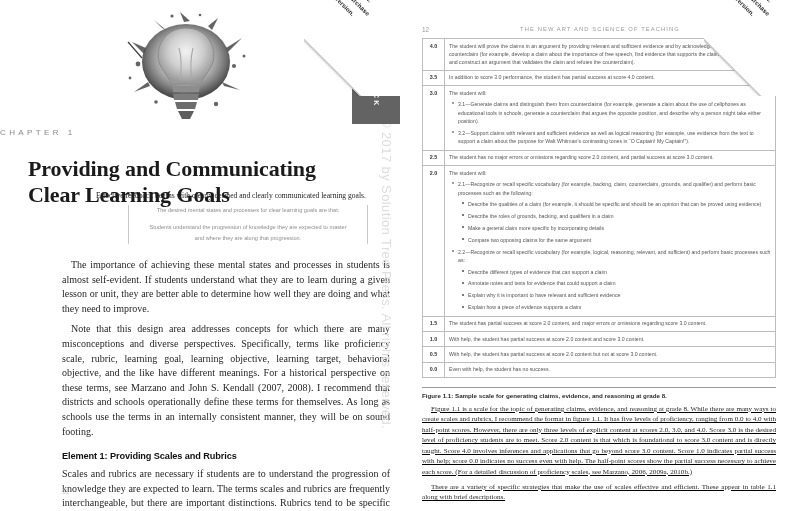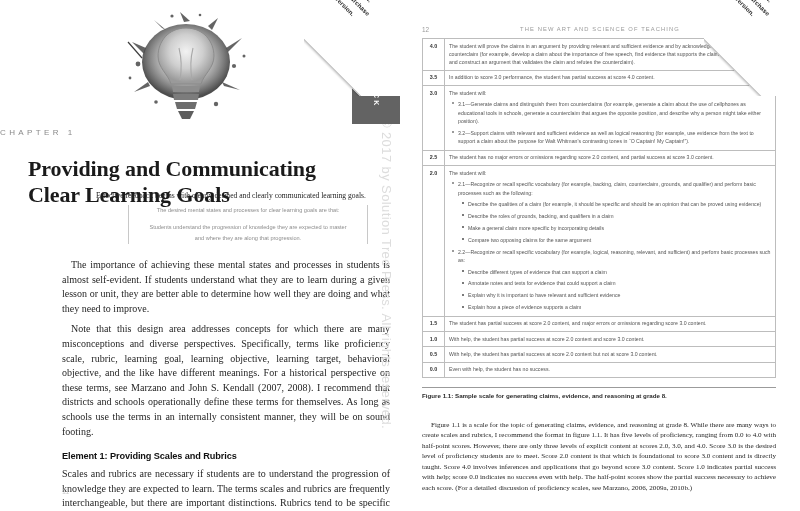--- a/index.html
+++ b/index.html
@@ -392,22 +392,23 @@
             <td>
               <p class="lead">Even with help, the student has no success.</p>
             </td>
           </tr>
         </tbody>
     </table>
 
     <div class="fig-rule" style="top: 387px;"></div>
     <div class="fig-caption" style="top: 392px;">Figure 1.1: Sample scale for generating claims, evidence, and reasoning at grade 8.</div>
 
-    <div class="rbody" style="top: 420px;">
+    <div class="rbody" style="top: 404px; text-decoration: underline;">
       <p>Figure 1.1 is a scale for the topic of generating claims, evidence, and reasoning at grade 8. While there are many ways to create scales and rubrics, I recommend the format in figure 1.1. It has five levels of proficiency, ranging from 0.0 to 4.0 with half-point scores. However, there are only three levels of explicit content at scores 2.0, 3.0, and 4.0. Score 3.0 is the desired level of proficiency students are to meet. Score 2.0 content is that which is foundational to score 3.0 content and is directly taught. Score 4.0 involves inferences and applications that go beyond score 3.0 content. Score 1.0 indicates partial success with help; score 0.0 indicates no success even with help. The half-point scores show the partial success necessary to achieve each score. (For a detailed discussion of proficiency scales, see Marzano, 2006, 2009a, 2010b.)</p>
+      <p>There are a variety of specific strategies that make the use of scales effective and efficient. These appear in table 1.1 along with brief descriptions.</p>
     </div>
 
     <div class="ribbon-wrap">
       <div class="ribbon-fold"></div>
       <div class="ribbon-text">
         <div>Please enjoy</div>
         <div>this free preview.</div>
         <div>Click here to purchase</div>
         <div>the full version.</div>
       </div>

